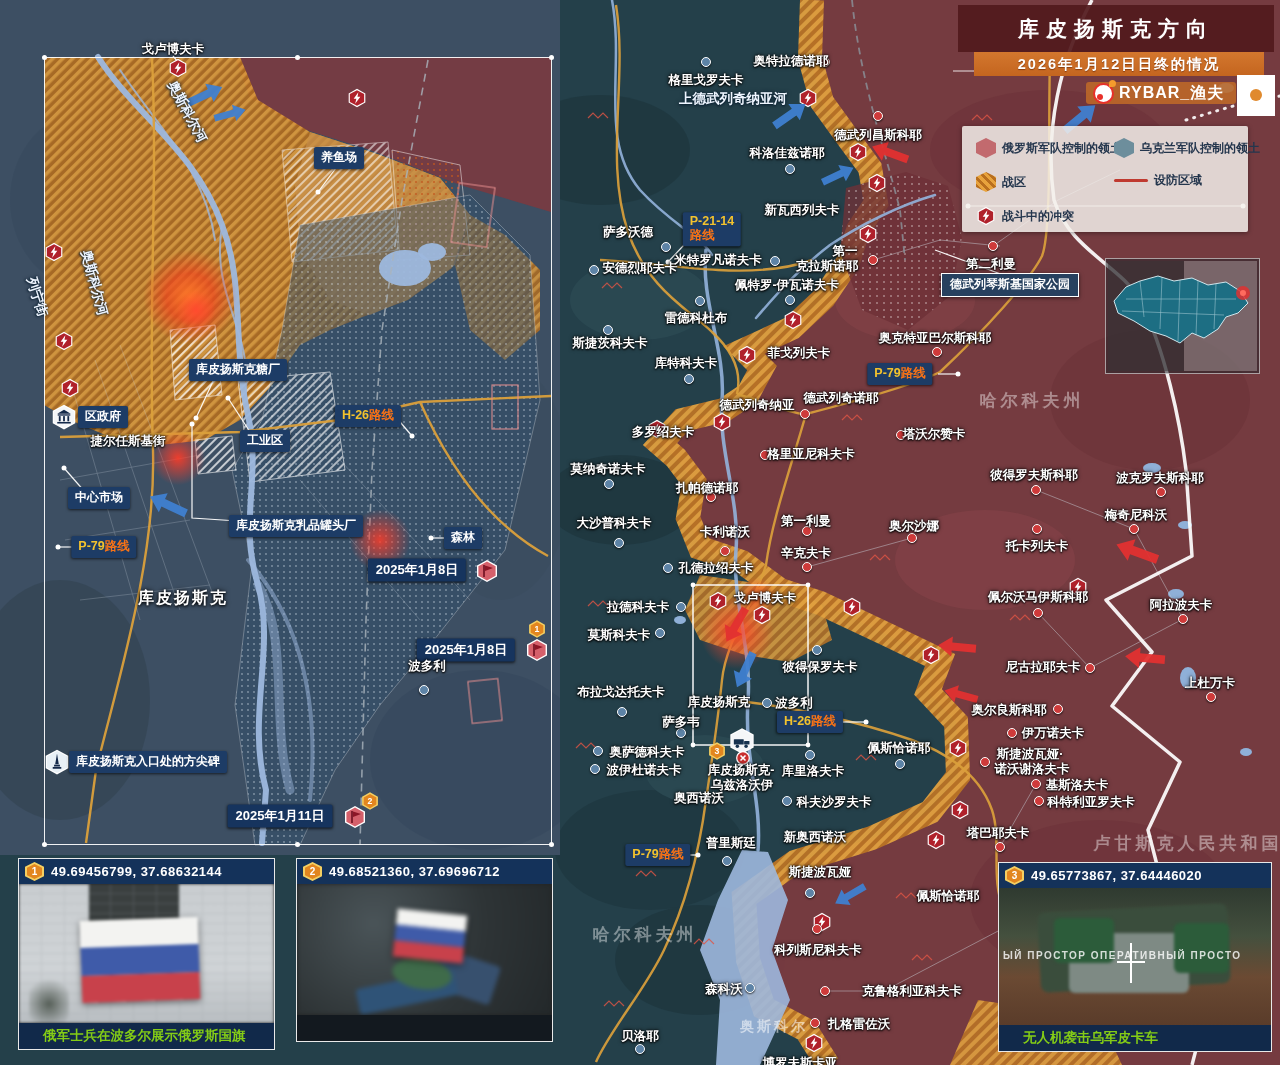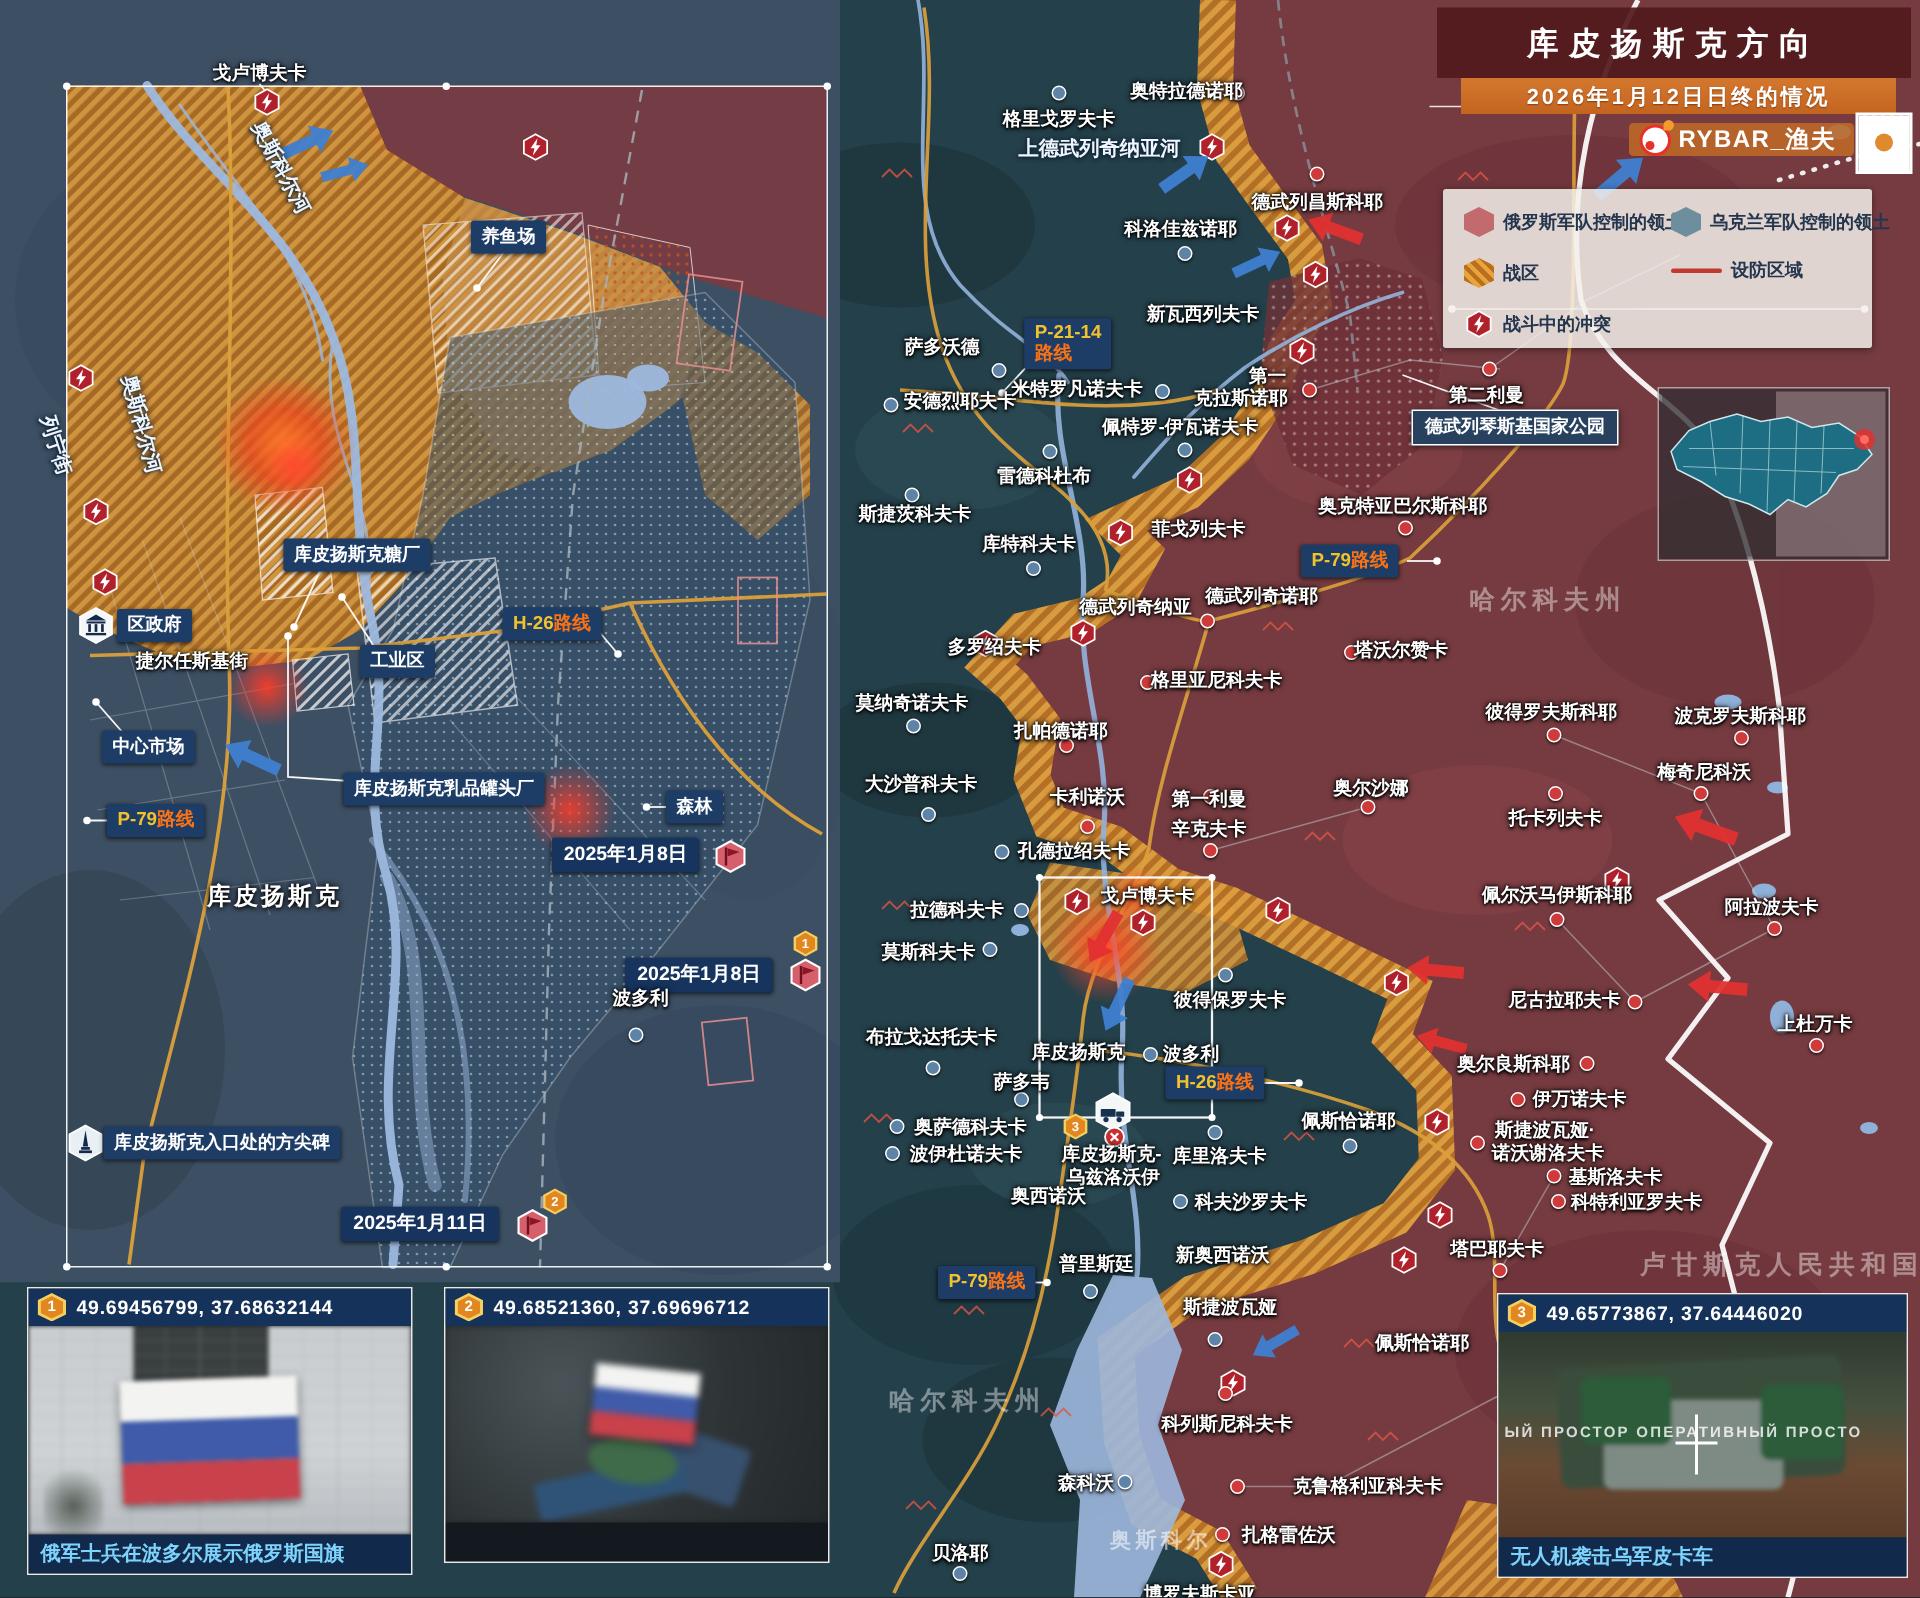--- a/index.html
+++ b/index.html
@@ -73,22 +73,22 @@
   .photo{z-index:9;background:#222;border:1.4px solid rgba(255,255,255,.9);box-sizing:border-box;
          display:flex;flex-direction:column;overflow:hidden;}
   .phead{height:25px;background:#14325a;display:flex;align-items:center;gap:7px;padding:0 6px;flex:0 0 auto;}
   .phead .coords{color:#fff;font-size:13px;font-weight:700;letter-spacing:.5px;}
   .nhex{width:19px;height:19px;clip-path:polygon(50% 0,100% 25%,100% 75%,50% 100%,0 75%,0 25%);
         background:#f4cf62;display:flex;align-items:center;justify-content:center;flex:0 0 auto;}
   .nhex i{width:15px;height:15px;clip-path:polygon(50% 0,100% 25%,100% 75%,50% 100%,0 75%,0 25%);
         background:#e2861f;color:#fff;font-style:normal;font-size:10px;font-weight:800;
         display:flex;align-items:center;justify-content:center;}
   .pbody{flex:1;position:relative;overflow:hidden;}
-  .pcap{height:26px;background:rgba(16,42,78,.92);color:#7dd3fc;font-size:13.5px;font-weight:700;
-        display:flex;align-items:center;padding:0 8px;flex:0 0 auto;}
+  .pcap{height:26px;background:rgba(16,42,78,.92);color:#84cc16;font-size:13.5px;font-weight:700;
+        display:flex;align-items:center;padding:0 24px;flex:0 0 auto;}
   .pcap.empty{background:rgba(8,18,30,.55);}
   .blur1{filter:blur(1.4px);} .blur2{filter:blur(2.2px);}
   .flagRU{position:absolute;box-shadow:0 2px 6px rgba(0,0,0,.5);}
   .flagRU i{display:block;height:33.3%;}
   .flagRU .w{background:#f3f3f1;} .flagRU .b{background:#3f5ba9;} .flagRU .r{background:#c8414b;}
   .wm{position:absolute;color:rgba(255,255,255,.8);font-size:10px;font-weight:700;letter-spacing:1.5px;white-space:nowrap;}
   
   .ukr{left:1105px;top:258px;width:153px;height:114px;z-index:4;background:rgba(35,36,42,.55);
        border:1px solid rgba(255,255,255,.55);}
   .layer{position:absolute;left:0;top:0;z-index:4;pointer-events:none;}
@@ -883,21 +883,21 @@
       <div class="lbl city" style="left: 663px; top: 432px;">多罗绍夫卡</div>
       <div class="lbl city" style="left: 811px; top: 454px;">格里亚尼科夫卡</div>
       <div class="lbl city" style="left: 934px; top: 434px;">塔沃尔赞卡</div>
       <div class="lbl city" style="left: 608px; top: 469px;">莫纳奇诺夫卡</div>
       <div class="lbl city" style="left: 1034px; top: 475px;">彼得罗夫斯科耶</div>
       <div class="lbl city" style="left: 1160px; top: 478px;">波克罗夫斯科耶</div>
       <div class="lbl city" style="left: 707px; top: 488px;">扎帕德诺耶</div>
       <div class="lbl city" style="left: 1136px; top: 515px;">梅奇尼科沃</div>
       <div class="lbl city" style="left: 614px; top: 523px;">大沙普科夫卡</div>
       <div class="lbl city" style="left: 725px; top: 532px;">卡利诺沃</div>
-      <div class="lbl city" style="left: 806px; top: 533px;">第一利曼</div>
+      <div class="lbl city" style="left: 806px; top: 521px;">第一利曼</div>
       <div class="lbl city" style="left: 914px; top: 526px;">奥尔沙娜</div>
       <div class="lbl city" style="left: 1037px; top: 546px;">托卡列夫卡</div>
       <div class="lbl city" style="left: 806px; top: 553px;">辛克夫卡</div>
       <div class="lbl city" style="left: 716px; top: 568px;">孔德拉绍夫卡</div>
       <div class="lbl city" style="left: 1038px; top: 597px;">佩尔沃马伊斯科耶</div>
       <div class="lbl city" style="left: 1181px; top: 605px;">阿拉波夫卡</div>
       <div class="lbl city" style="left: 638px; top: 607px;">拉德科夫卡</div>
       <div class="lbl city" style="left: 765px; top: 598px;">戈卢博夫卡</div>
       <div class="lbl city" style="left: 619px; top: 635px;">莫斯科夫卡</div>
       <div class="lbl city" style="left: 820px; top: 667px;">彼得保罗夫卡</div>

